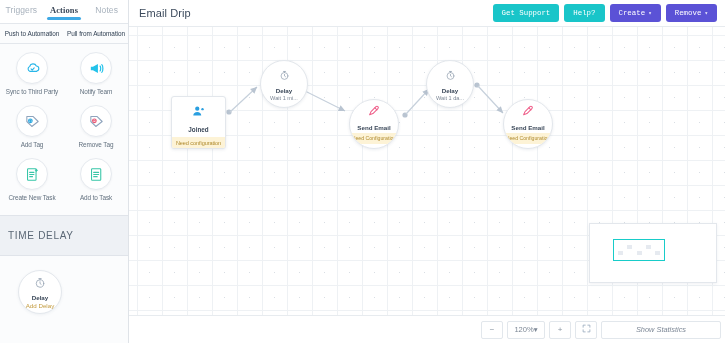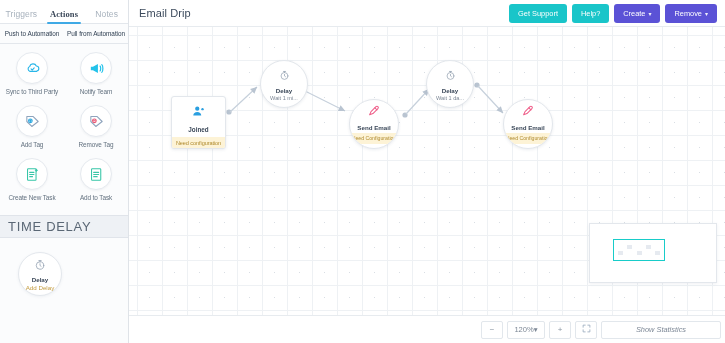--- a/index.html
+++ b/index.html
@@ -12,21 +12,21 @@
 
   
   .sidebar {
     width: 129px; height: 343px;
     background: #fbfcfd;
     border-right: 1px solid #dfe3e8;
     position: relative;
     flex: 0 0 129px;
   }
   .tabs {
-    display: flex; height: 24px; align-items: flex-end;
+    display: flex; height: 24px; align-items: center;
     background: #ffffff;
     border-bottom: 1px solid #e3e7ec;
   }
   .tab {
     flex: 1; text-align: center; font-size: 8.5px;
     color: #a8b2bd; padding-bottom: 4px;
     cursor: pointer; position: relative; letter-spacing: .1px;
   }
   .tab.active { color: #3b4859; font-weight: bold; font-family: Liberation Serif, serif; }
   .tab.active::after {
@@ -55,22 +55,22 @@
     display: flex; align-items: center; justify-content: center;
     box-shadow: 0 1px 2px rgba(60,80,110,.06);
   }
   .act-label {
     margin-top: 4px; font-size: 6.4px; color: #62707f;
     text-align: center; line-height: 1.1; letter-spacing: -.1px;
   }
   .section-head {
     background: #eef1f5; border-top: 1px solid #e0e4ea;
     border-bottom: 1px solid #e0e4ea;
-    font-size: 13px; color: #5a6775; letter-spacing: .7px;
-    padding: 3px 8px; font-weight: normal;
+    font-size: 10px; color: #5a6775; letter-spacing: .7px;
+    padding: 14px 8px; font-weight: normal;
   }
   .delay-wrap { padding: 14px 0 0 18px; }
   .delay-circle {
     width: 44px; height: 44px; border-radius: 50%;
     background: #fff; border: 1px solid #e4e8ed;
     display: flex; flex-direction: column;
     align-items: center; justify-content: center;
     box-shadow: 0 1px 3px rgba(60,80,110,.07); cursor: pointer;
   }
   .delay-t1 { font-size: 6.2px; color: #3b4859; font-weight: bold; margin-top: 1px; }
@@ -80,21 +80,21 @@
   .main { flex: 1; position: relative; height: 343px; background: #fff; }
   .topbar {
     height: 27px; display: flex; align-items: center;
     padding: 0 8px 0 10px; background: #ffffff;
     border-bottom: 1px solid #e7ebef;
   }
   .page-title { font-size: 11px; color: #3d4b5d; flex: 1; letter-spacing: .1px; }
   .btn {
     font-size: 7.4px; color: #fff; border: none; border-radius: 3px;
     padding: 5px 9px; margin-left: 5px; cursor: pointer;
-    font-family: Liberation Sans, sans-serif; white-space: nowrap;
+    font-family: Liberation Mono, monospace; white-space: nowrap;
   }
   .btn.teal { background: #19c5c9; }
   .btn.purple { background: #5b52d6; }
   .caret { font-size: 6px; margin-left: 3px; opacity: .9; }
 
   
   .canvas {
     position: absolute; top: 27px; left: 0; right: 0; bottom: 28px;
     background-color: #ffffff;
     background-image:

